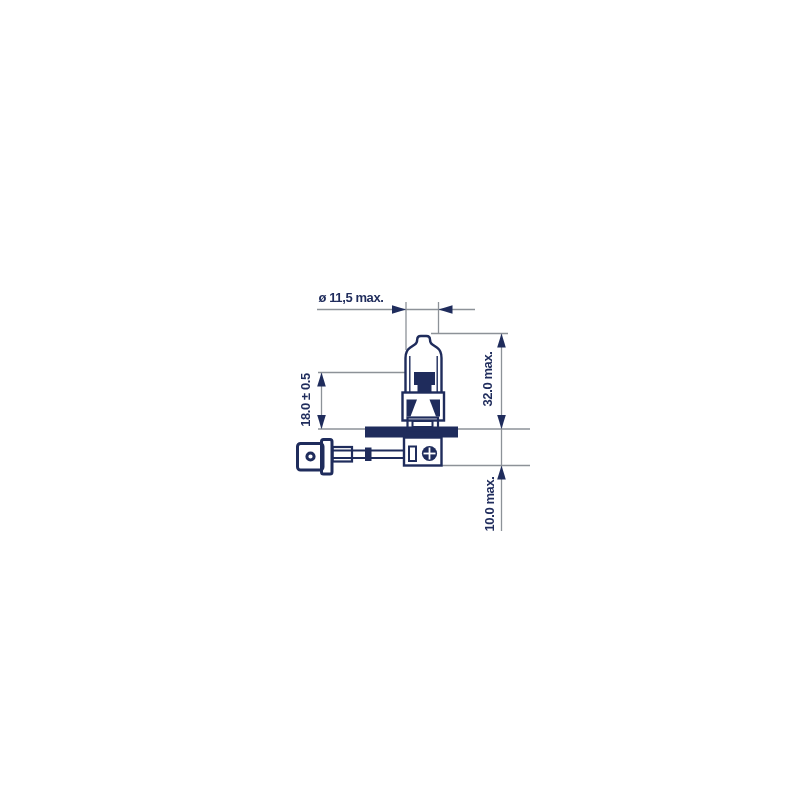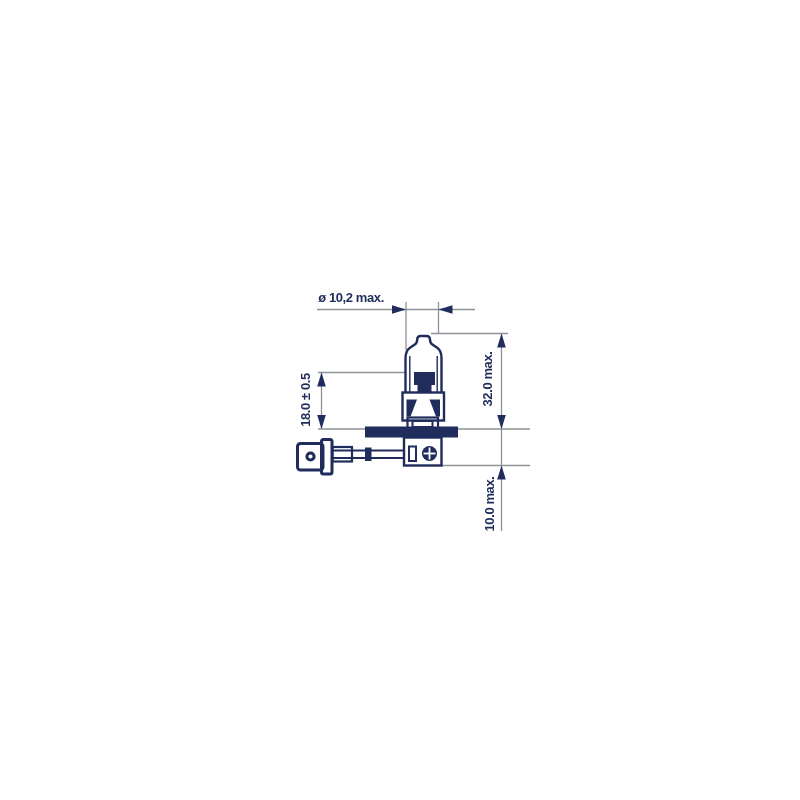--- a/index.html
+++ b/index.html
@@ -105,21 +105,21 @@
       <rect class="ink-line" stroke-width="2.4" fill="#ffffff" x="404" y="437.5" width="37.5" height="28"></rect>
       <rect class="ink-line" stroke-width="2" fill="#ffffff" x="409" y="446.5" width="7" height="14.5"></rect>
       <g>
         <circle class="ink-fill" cx="429.5" cy="453.5" r="7.6"></circle>
         <line x1="423.5" y1="453.5" x2="435.5" y2="453.5" stroke="#ffffff" stroke-width="1.8"></line>
         <line x1="429.5" y1="447.5" x2="429.5" y2="459.5" stroke="#ffffff" stroke-width="1.8"></line>
       </g>
     </g>
   </svg>
 
-  <div class="dim-label" style="left:351px; top:296.5px;">ø 10,2 max.</div>
+  <div class="dim-label" style="left:351px; top:296.5px;">ø 11,5 max.</div>
 
   <div class="dim-label vert" style="left:305px; top:400px;">18.0 ± 0.5</div>
 
   <div class="dim-label vert" style="left:487px; top:379px;">32.0 max.</div>
 
   <div class="dim-label vert" style="left:489px; top:504px;">10.0 max.</div>
 
 </div>
 
 </body></html>

